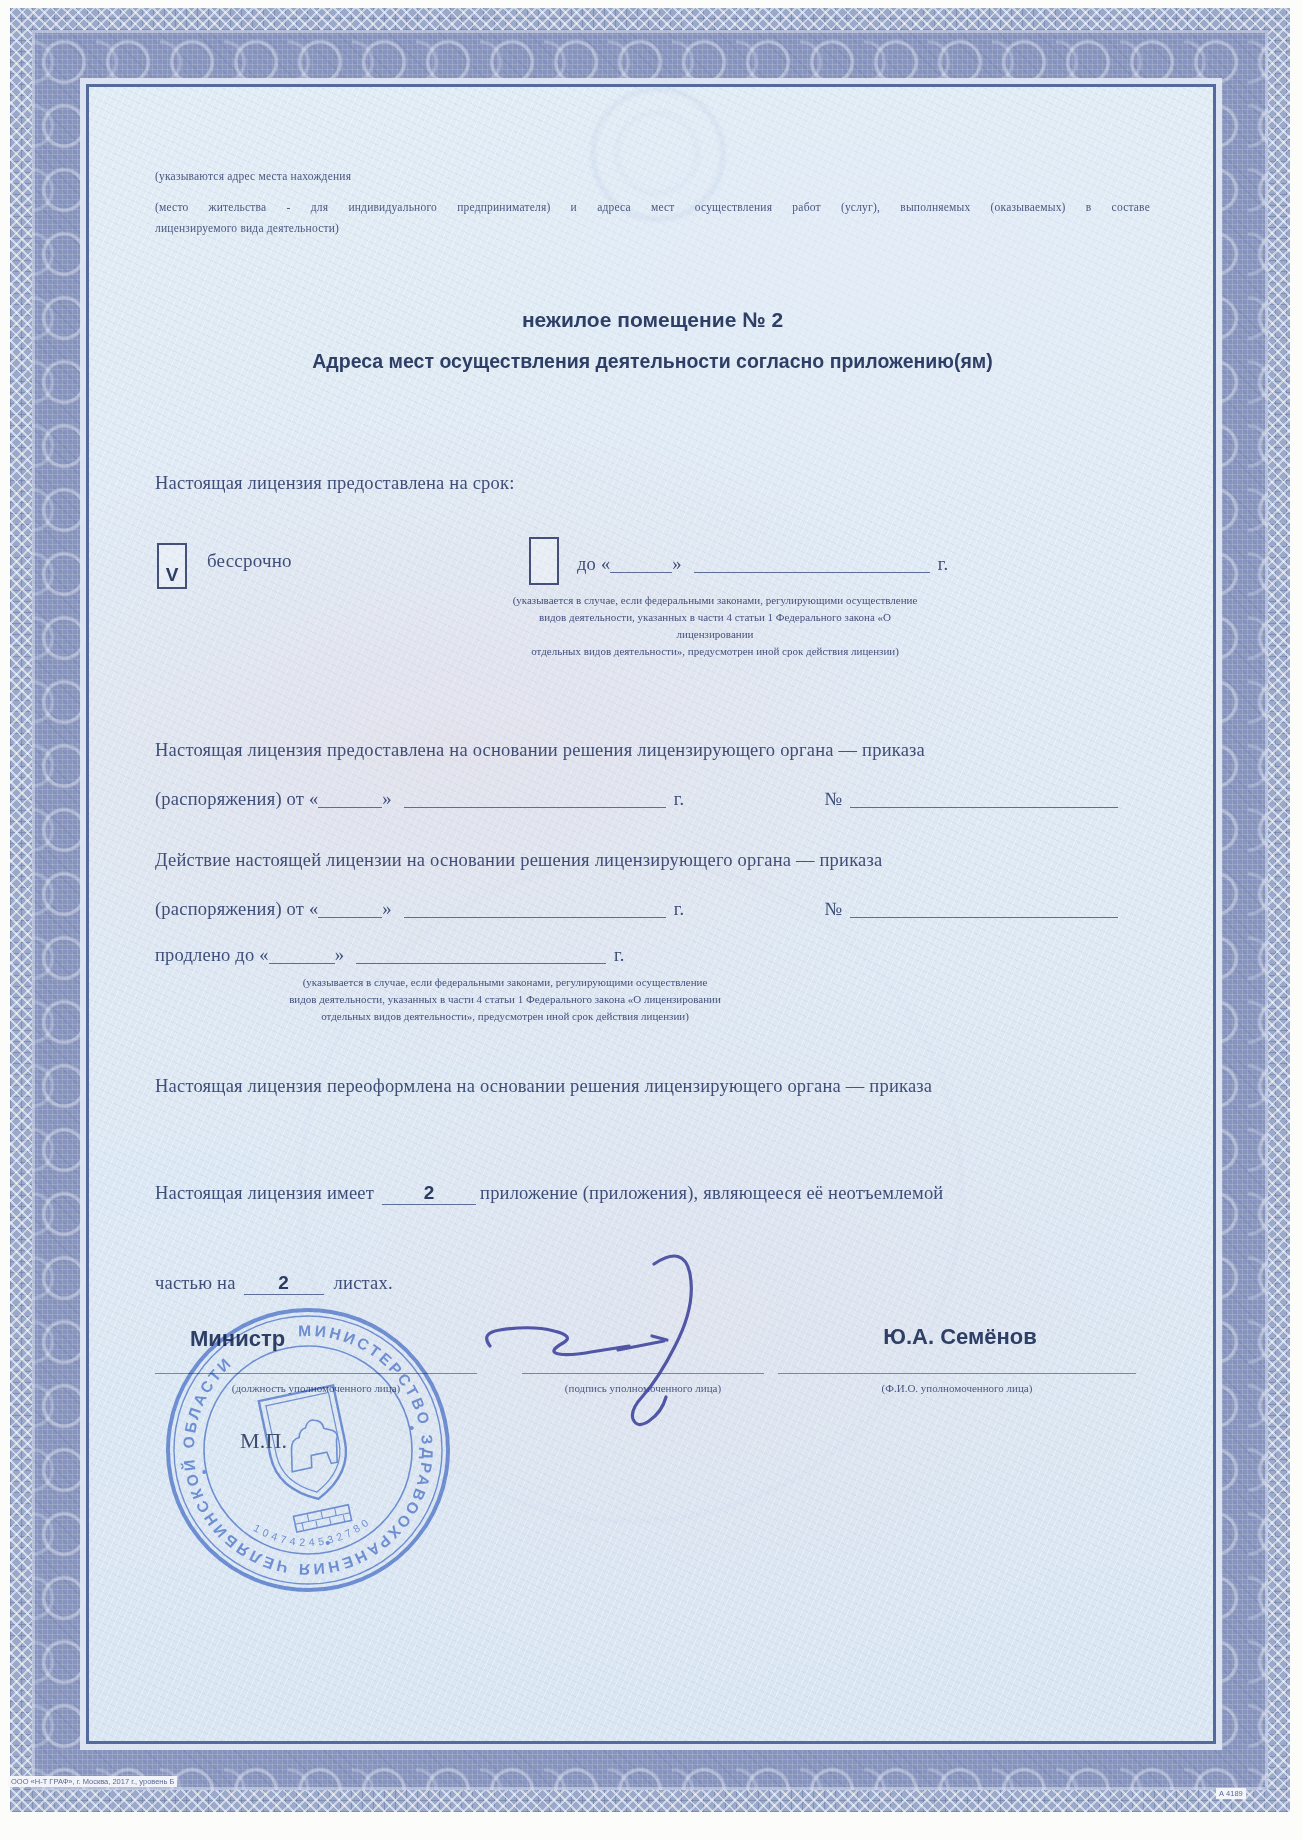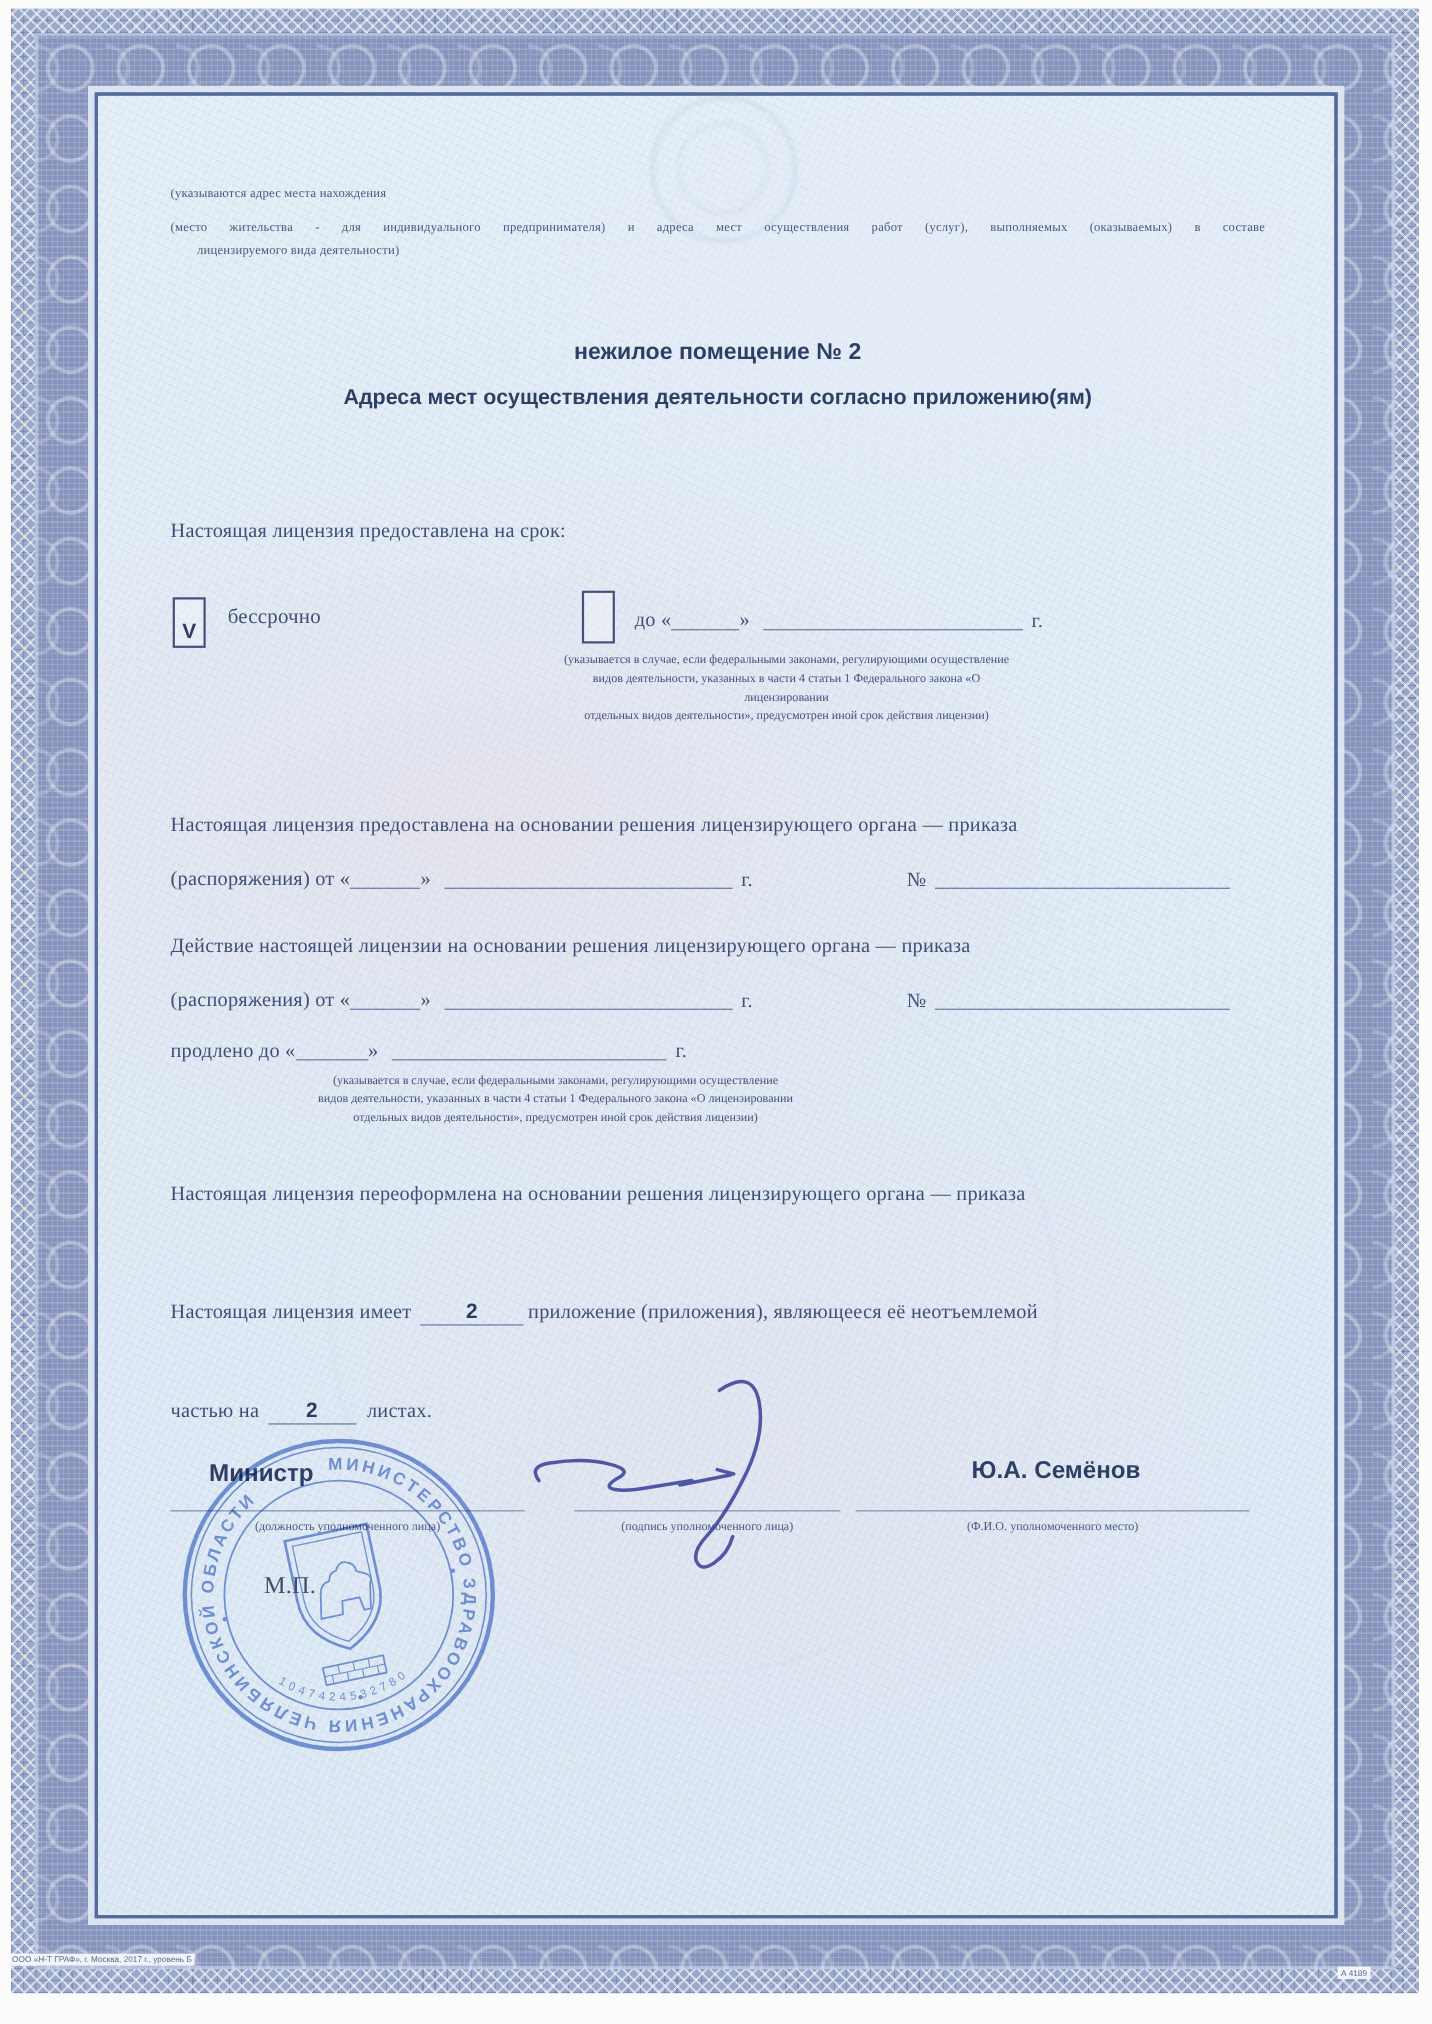--- a/index.html
+++ b/index.html
@@ -72,21 +72,21 @@
 
   <div class="content-area"></div>
   <div class="ghost-ring ghost-emblem abs"></div>
   <div class="ghost-ring ghost-emblem-inner abs"></div>
   <div class="ghost-ring ghost-big abs"></div>
 
   <div class="abs" style="left:155px;top:170px;width:995px;display:flex;justify-content:space-between;align-items:baseline;">
     <span class="small">(указываются адрес места нахождения</span>
   </div>
   <div class="abs small" style="left:155px;top:201px;width:995px;text-align:justify;text-align-last:justify;">(место жительства - для индивидуального предпринимателя) и адреса мест осуществления работ (услуг), выполняемых (оказываемых) в составе</div>
-  <div class="abs small" style="left:155px;top:222px;width:995px;margin-left:24px;">лицензируемого вида деятельности)</div>
+  <div class="abs small" style="left:155px;top:222px;width:995px;">лицензируемого вида деятельности)</div>
 
   <div class="abs bsans" style="left:155px;top:308px;width:995px;text-align:center;font-size:21px;">нежилое помещение № 2</div>
   <div class="abs bsans" style="left:155px;top:350px;width:995px;text-align:center;font-size:19.5px;">Адреса мест осуществления деятельности согласно приложению(ям)</div>
 
   <div class="abs serif" style="left:155px;top:473px;">Настоящая лицензия предоставлена на срок:</div>
 
   <div class="checkbox" style="left:157px;top:543px;width:26px;height:42px;">
     <span>V</span>
   </div>
   <div class="abs serif" style="left:207px;top:550px;font-size:19px;">бессрочно</div>
@@ -133,21 +133,21 @@
 
   <div class="abs bsans" style="left:190px;top:1326px;font-size:22px;">Министр</div>
   <div class="abs bsans" style="left:790px;top:1324px;width:340px;text-align:center;font-size:22px;">Ю.А. Семёнов</div>
 
   <div class="sigline" style="left:155px;top:1373px;width:322px;"></div>
   <div class="sigline" style="left:522px;top:1373px;width:242px;"></div>
   <div class="sigline" style="left:778px;top:1373px;width:358px;"></div>
 
   <div class="caption" style="left:155px;top:1382px;width:322px;">(должность уполномоченного лица)</div>
   <div class="caption" style="left:522px;top:1382px;width:242px;">(подпись уполномоченного лица)</div>
-  <div class="caption" style="left:778px;top:1382px;width:358px;">(Ф.И.О. уполномоченного место)</div>
+  <div class="caption" style="left:778px;top:1382px;width:358px;">(Ф.И.О. уполномоченного лица)</div>
 
   <svg class="abs" style="left:468px;top:1242px;" width="300" height="190" viewBox="0 0 300 190">
     <g fill="none" stroke="#3d429b" stroke-width="3.2" stroke-linecap="round" opacity="0.88">
       <path d="M22,104 q-10,-13 10,-16 q32,-5 54,1 q21,5 9,12 q-16,9 -4,11 q10,2 32,-2 l38,-6"></path>
       <path d="M186,22 q30,-20 36,10 q6,32 -15,72 q-16,32 -33,51 q-12,13 -9,22 q4,10 16,2 q13,-9 17,-24"></path>
       <path d="M150,108 l46,-9 m-12,-5 l15,4"></path>
     </g>
   </svg>
 
   <svg class="abs" style="left:158px;top:1300px;mix-blend-mode:multiply;" width="300" height="300" viewBox="0 0 300 300">

